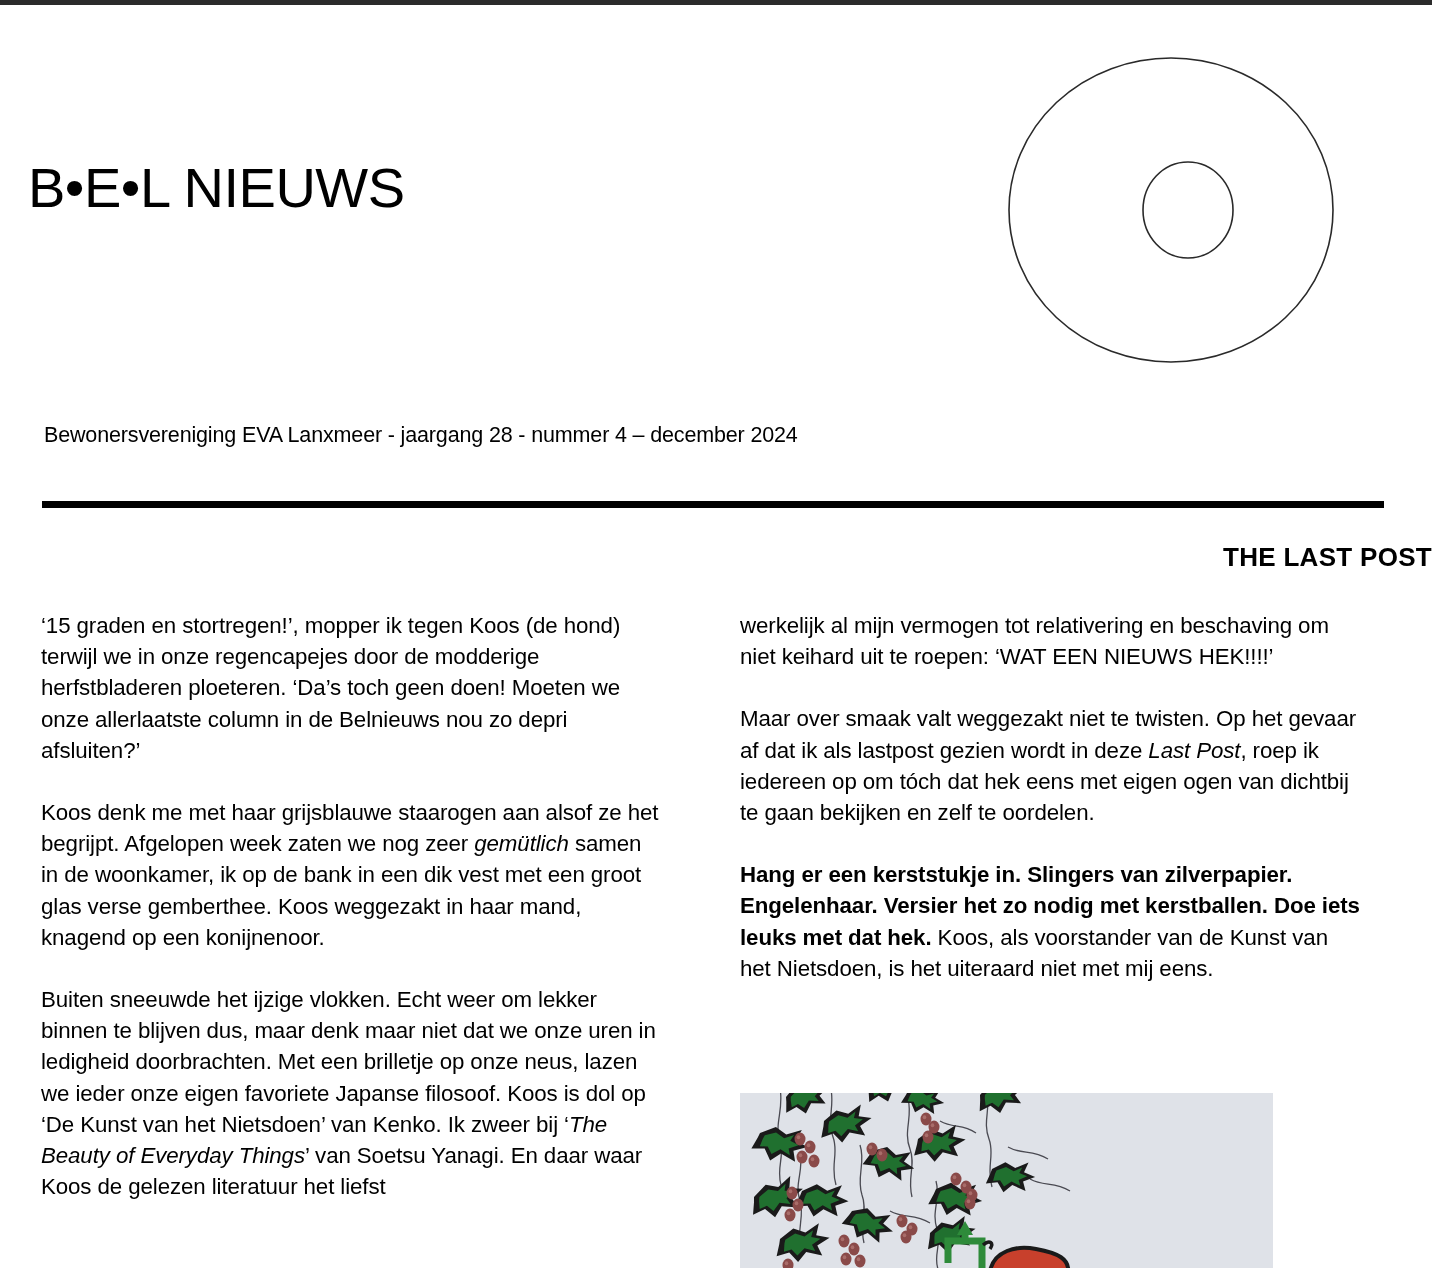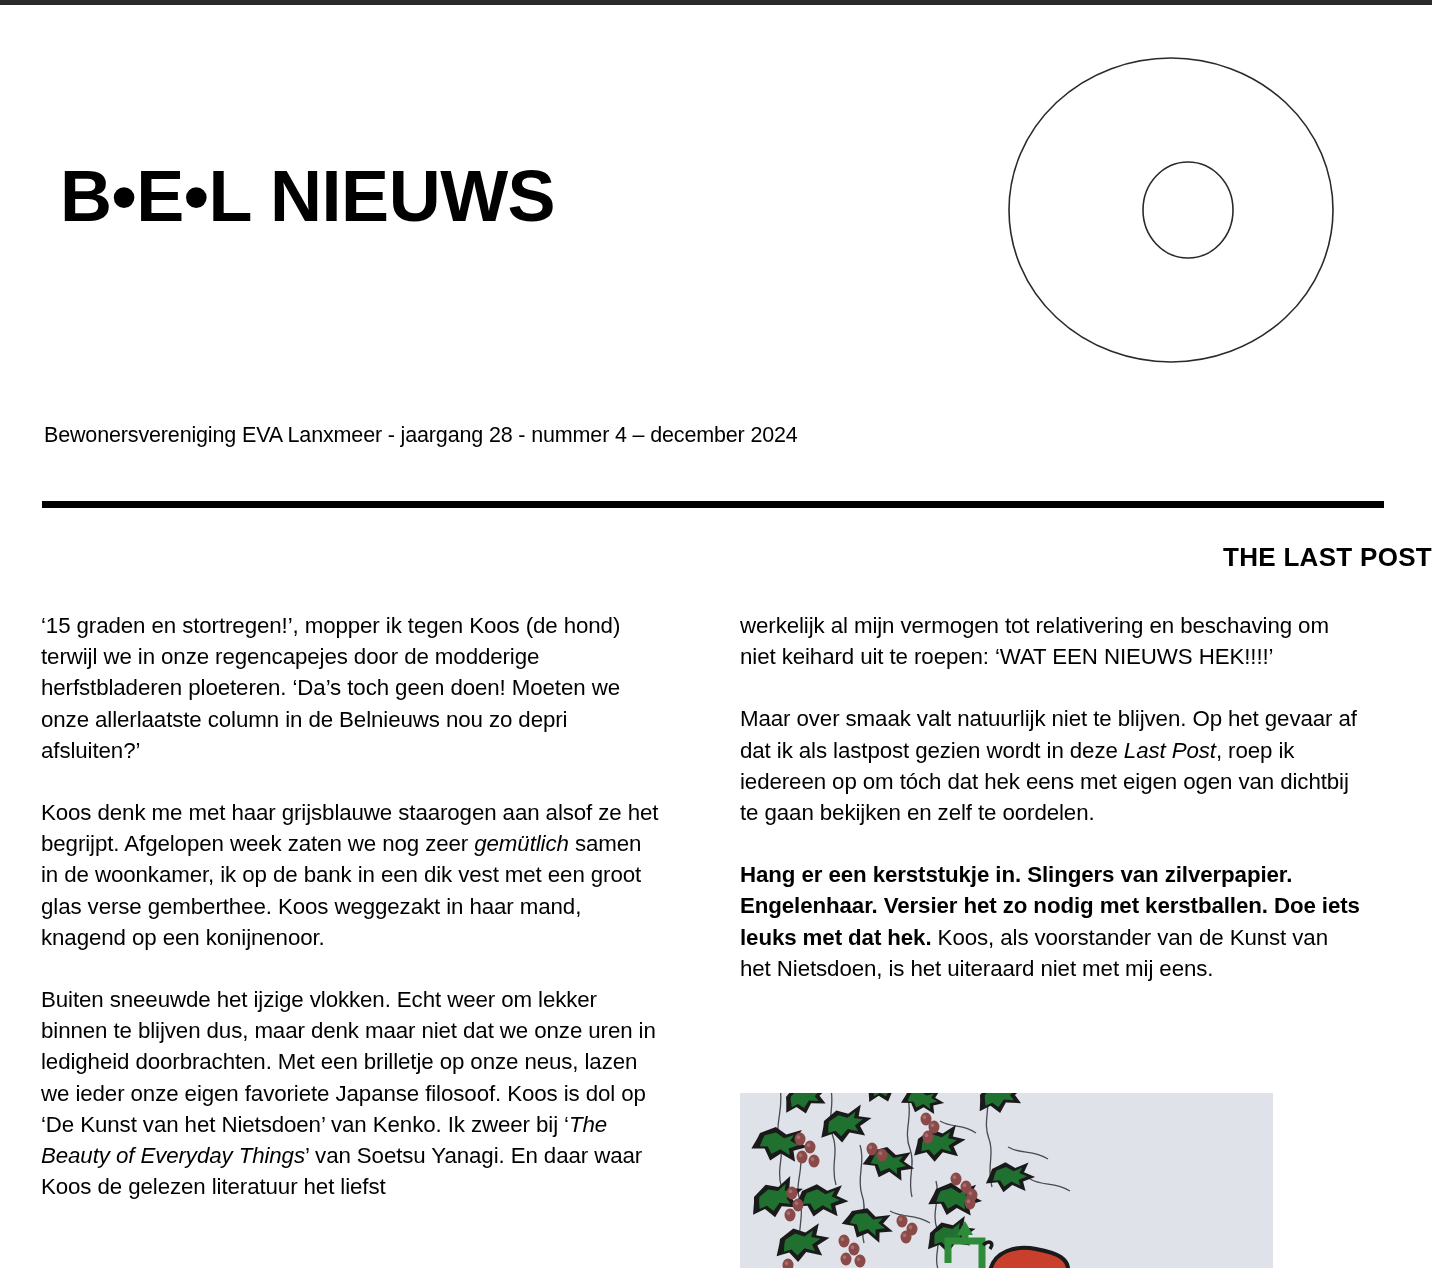--- a/index.html
+++ b/index.html
@@ -35,24 +35,24 @@
 
   
   .masthead {
     position: absolute;
     top: 0; left: 0;
     width: 1432px;
     height: 400px;
   }
   .masthead-title {
     position: absolute;
-    left: 60px;
+    left: 28px;
     top: 155px;
-    font-size: 72px;
-    font-weight: bold;
+    font-size: 56px;
+    font-weight: normal;
     letter-spacing: -0.5px;
     line-height: 1;
     white-space: nowrap;
   }
   .logo {
     position: absolute;
     left: 985px;
     top: 35px;
     width: 370px;
     height: 330px;
@@ -169,21 +169,21 @@
   <div class="article-title">THE LAST POST</div>
 
   <div class="columns">
     <div class="col col-left">
         <p><span>‘15 graden en stortregen!’, mopper ik tegen Koos (de hond) terwijl we in onze regencapejes door de modderige herfstbladeren ploeteren. ‘Da’s toch geen doen! Moeten we onze allerlaatste column in de Belnieuws nou zo depri afsluiten?’</span></p>
         <p><span>Koos denk me met haar grijsblauwe staarogen aan alsof ze het begrijpt. Afgelopen week zaten we nog zeer </span><i>gemütlich</i><span> samen in de woonkamer, ik op de bank in een dik vest met een groot glas verse gemberthee. Koos weggezakt in haar mand, knagend op een konijnenoor.</span></p>
         <p><span>Buiten sneeuwde het ijzige vlokken. Echt weer om lekker binnen te blijven dus, maar denk maar niet dat we onze uren in ledigheid doorbrachten. Met een brilletje op onze neus, lazen we ieder onze eigen favoriete Japanse filosoof. Koos is dol op ‘De Kunst van het Nietsdoen’ van Kenko. Ik zweer bij ‘</span><i>The Beauty of Everyday Things</i><span>’ van Soetsu Yanagi. En daar waar Koos de gelezen literatuur het liefst</span></p>
       </div>
     <div class="col col-right">
         <p><span>werkelijk al mijn vermogen tot relativering en beschaving om niet keihard uit te roepen: ‘WAT EEN NIEUWS HEK!!!!’</span></p>
-        <p><span>Maar over smaak valt natuurlijk niet te blijven. Op het gevaar af dat ik als lastpost gezien wordt in deze </span><i>Last Post</i><span>, roep ik iedereen op om tóch dat hek eens met eigen ogen van dichtbij te gaan bekijken en zelf te oordelen.</span></p>
+        <p><span>Maar over smaak valt weggezakt niet te twisten. Op het gevaar af dat ik als lastpost gezien wordt in deze </span><i>Last Post</i><span>, roep ik iedereen op om tóch dat hek eens met eigen ogen van dichtbij te gaan bekijken en zelf te oordelen.</span></p>
         <p class="tight"><b>Hang er een kerststukje in. Slingers van zilverpapier. Engelenhaar. Versier het zo nodig met kerstballen. Doe iets leuks met dat hek.</b><span> Koos, als voorstander van de Kunst van het Nietsdoen, is het uiteraard niet met mij eens.</span></p>
       </div>
   </div>
 
   <div class="illustration">
     <svg width="533" height="175" viewBox="0 0 533 175" xmlns="http://www.w3.org/2000/svg">
       <rect x="0" y="0" width="533" height="175" fill="#dfe2e8"></rect>
 
       <defs>
 

